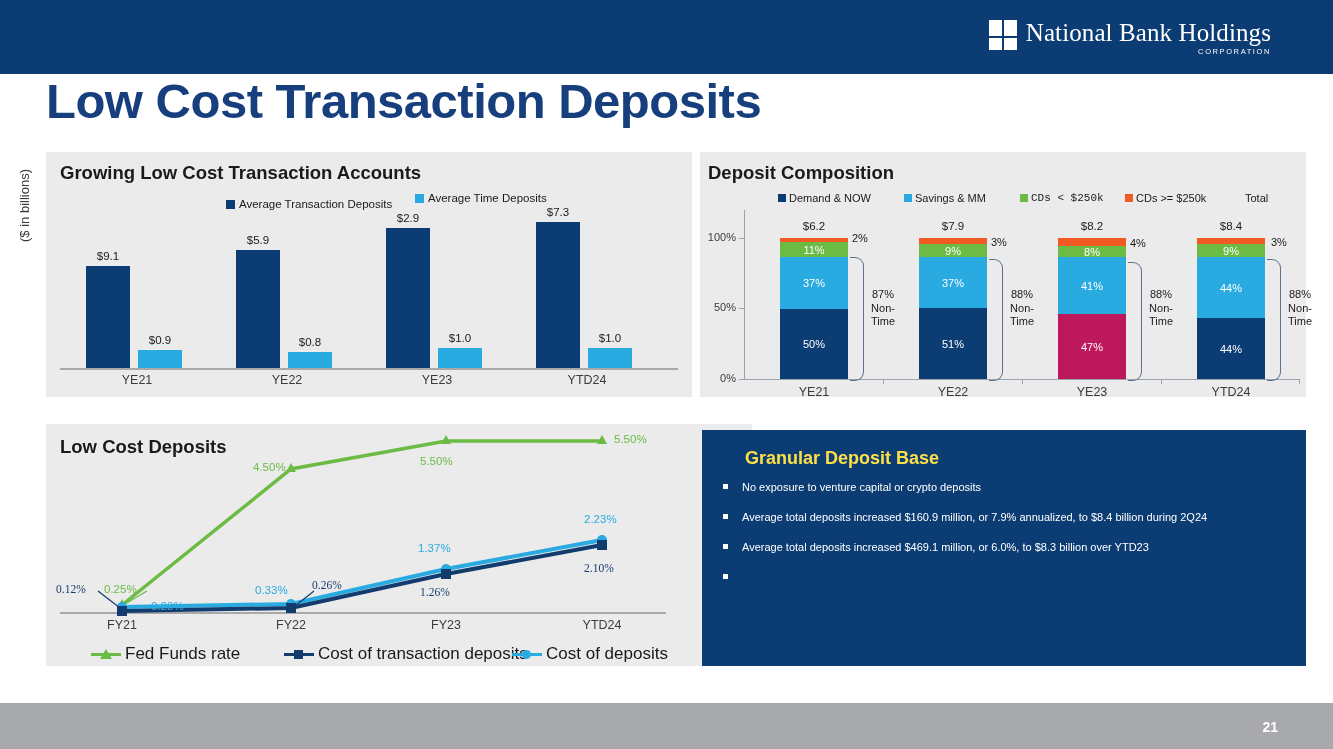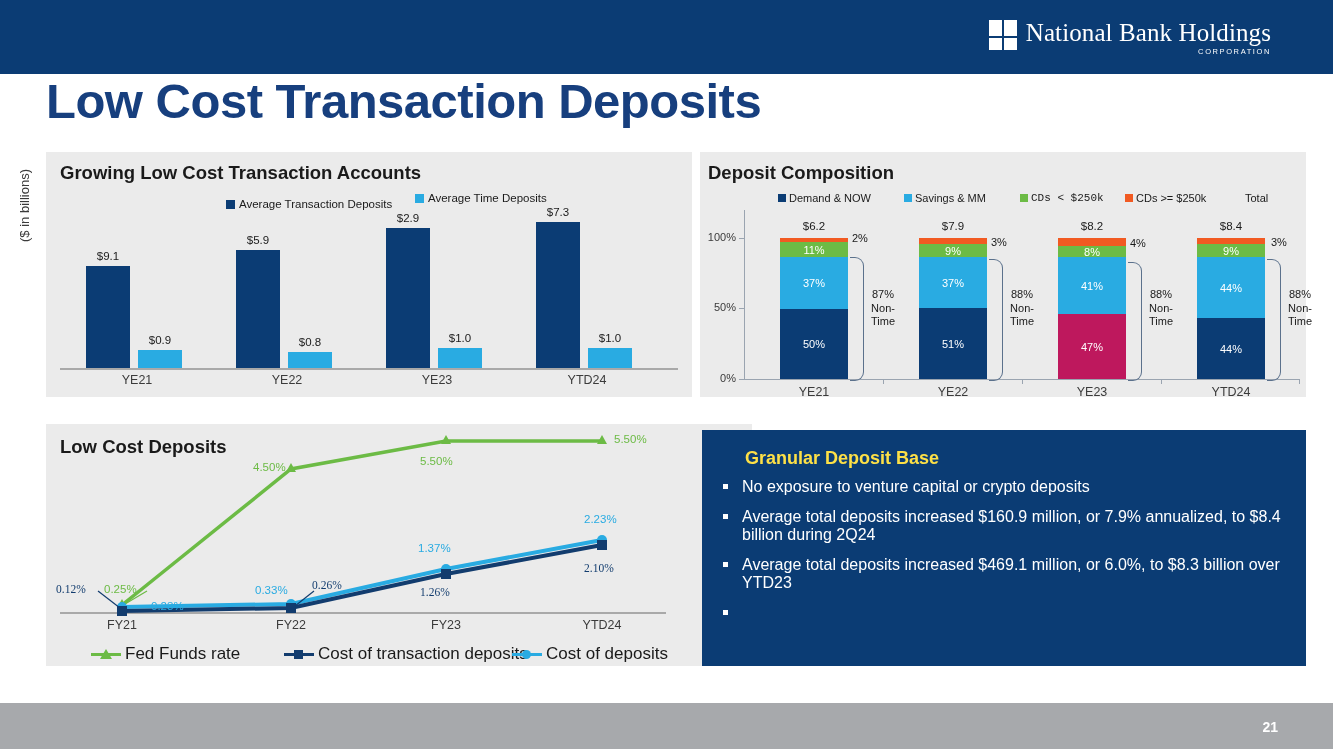--- a/index.html
+++ b/index.html
@@ -67,21 +67,21 @@
   .legend-c .lmark{width:30px;height:11px;margin-right:4px;position:relative;display:inline-block;}
   .legend-c .lmark .ln{position:absolute;left:0;top:4px;width:30px;height:3px;}
   .legend-c .lmark .sq{position:absolute;left:10px;top:1px;width:9px;height:9px;}
   .legend-c .lmark .ci{position:absolute;left:10px;top:1px;width:9px;height:9px;border-radius:50%;}
   .legend-c .lmark .tri{position:absolute;left:9px;top:0px;width:0;height:0;border-left:6px solid transparent;border-right:6px solid transparent;border-bottom:10px solid #6cbb45;}
 
   
   #panel-granular{position:absolute;left:702px;top:430px;width:604px;height:236px;background:#0b3c74;}
   .g-title{position:absolute;left:19px;top:18px;font-size:18px;font-weight:bold;color:#fde047;margin-left:24px;}
   .g-list{position:absolute;left:19px;top:48px;width:566px;margin:0;padding:0;list-style:none;}
-  .g-list li{position:relative;padding-left:21px;margin-bottom:12px;color:#ffffff;font-size:16px;line-height:18px;}
+  .g-list li{position:relative;padding-left:21px;margin-bottom:12px;color:#ffffff;font-size:11px;line-height:18px;}
   .g-list li .bullet{position:absolute;left:2px;top:6px;width:5px;height:5px;background:#ffffff;}
 
   
   .footer{position:absolute;left:0;top:703px;width:1333px;height:46px;background:#a7a9ac;}
   .page-num{position:absolute;right:55px;top:16px;font-size:14px;font-weight:bold;color:#ffffff;}
 </style>
 </head>
 <body>
 
 <div class="header">

